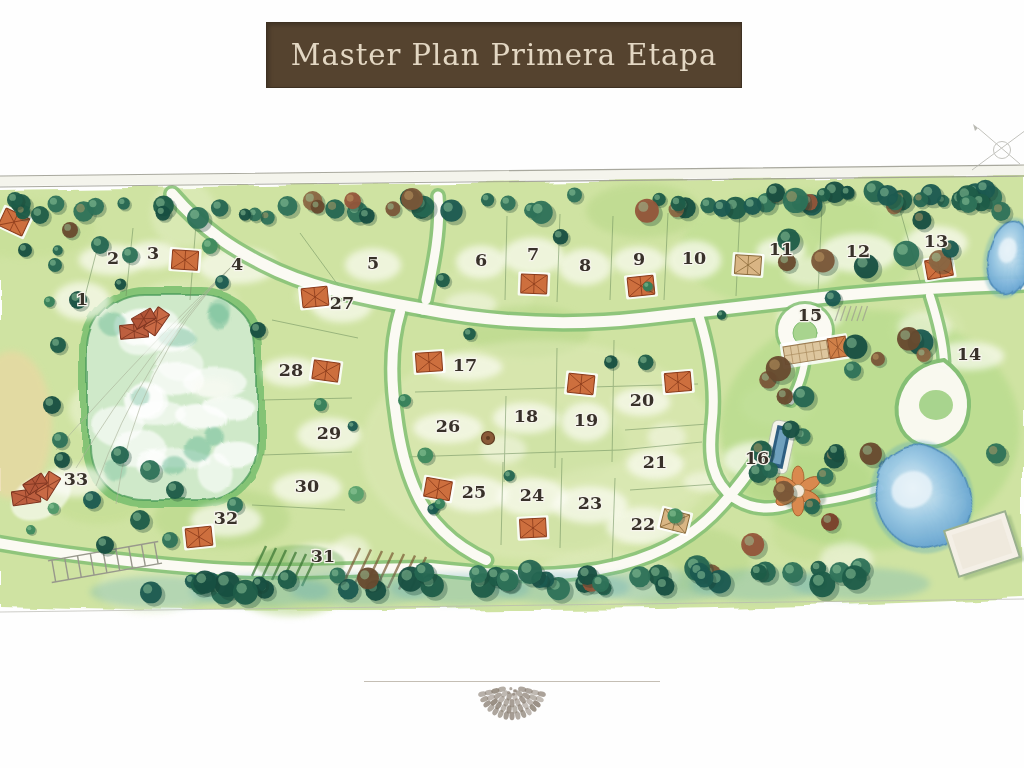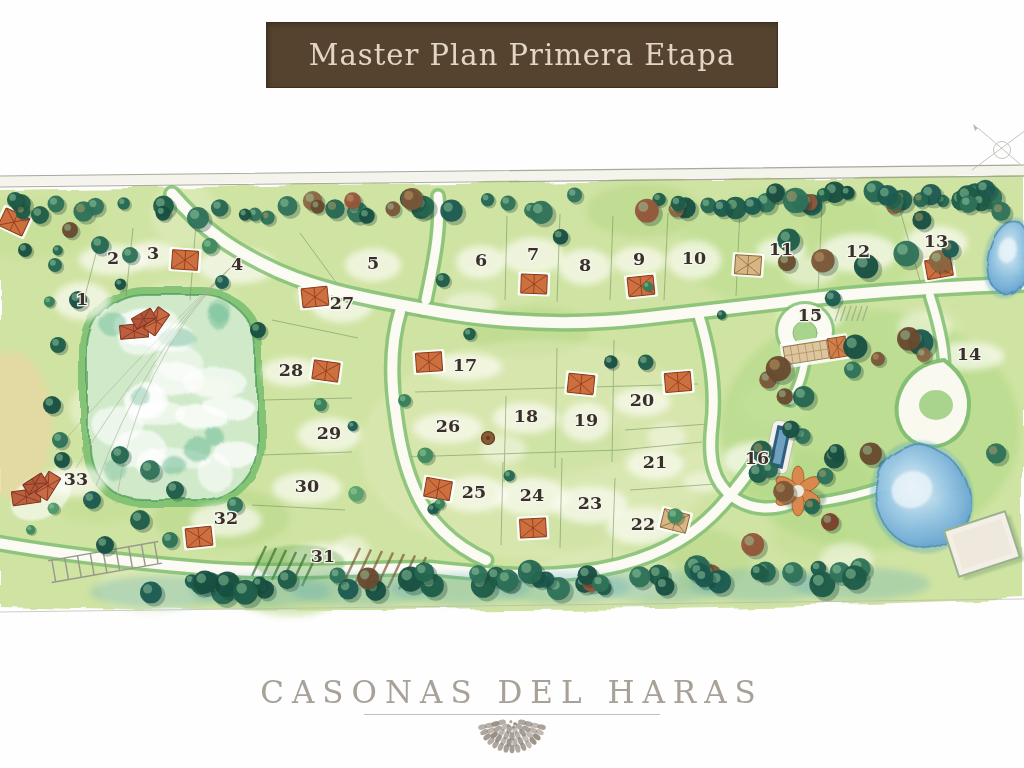--- a/index.html
+++ b/index.html
@@ -1,18 +1,18 @@
 <!DOCTYPE html>
 <html><head>
 <meta charset="utf-8">
 <style>
   html,body{margin:0;padding:0;background:#ffffff;}
   .stage{position:relative;width:1024px;height:768px;background:#fefefe;overflow:hidden;
          font-family:"DejaVu Serif","Liberation Serif",serif;}
-  .banner{position:absolute;left:266px;top:22px;width:512px;height:66px;
+  .banner{position:absolute;left:266px;top:22px;width:476px;height:66px;
           background:#55432f;border:1px solid #3e3122;box-sizing:border-box;
           box-shadow:inset 2px 2px 4px rgba(0,0,0,.25);
           display:flex;align-items:center;justify-content:center;}
   .banner span{color:#e3d7c3;font-size:29px;letter-spacing:1px;white-space:nowrap;}
   #map{position:absolute;left:0;top:0;width:1024px;height:768px;}
   .brand{position:absolute;left:0;right:0;top:676px;text-align:center;}
   .wordmark{color:#a8a198;font-size:31px;letter-spacing:8px;line-height:1.05;white-space:nowrap;}
   .divider{width:296px;height:1px;background:#c4beb4;margin:5px auto 0;}
   .emblem{display:block;margin:1px auto 0;width:116px;height:46px;}
 </style>
@@ -1048,21 +1048,20 @@
       <g transform="translate(1002,148)" stroke="#b3b3ac" stroke-width="1" fill="none" opacity="0.8">
         <line x1="-30" y1="22" x2="24" y2="-18"></line>
         <line x1="-24" y1="-20" x2="18" y2="16"></line>
         <circle cx="0" cy="2" r="8.5"></circle>
         <path d="M-24,-20 l-5,-4 l2,7 z" fill="#a8a8a0" stroke="none"></path>
       </g>
       <path d="M0,612 L1024,599" stroke="#b8b8b0" stroke-width="1" opacity="0.7" fill="none"></path>
     </svg>
 
   <div class="brand">
-    <div class="wordmark">CASONAS DEL HARAS</div>
     <div class="divider"></div>
     <svg class="emblem" viewBox="0 0 120 48">
         <ellipse cx="70.65441477241494" cy="6.598809320872732" rx="2.7" ry="4.4" transform="rotate(104.4 70.65441477241494 6.598809320872732)" fill="#8d8276" opacity="0.7094966957345605"></ellipse>
         <ellipse cx="67.82689244930214" cy="11.342692184397974" rx="2.7" ry="4.4" transform="rotate(134.64 67.82689244930214 11.342692184397974)" fill="#8d8276" opacity="0.6641119171865284"></ellipse>
         <ellipse cx="62.86925656918886" cy="14.088238125807711" rx="2.7" ry="4.4" transform="rotate(164.88 62.86925656918886 14.088238125807711)" fill="#8d8276" opacity="0.5004574260674417"></ellipse>
         <ellipse cx="57.13074343081114" cy="14.088238125807713" rx="2.7" ry="4.4" transform="rotate(195.12 57.13074343081114 14.088238125807713)" fill="#8d8276" opacity="0.7137772380374372"></ellipse>
         <ellipse cx="52.173107550697864" cy="11.342692184397977" rx="2.7" ry="4.4" transform="rotate(225.35999999999999 52.173107550697864 11.342692184397977)" fill="#8d8276" opacity="0.5620688805356622"></ellipse>
         <ellipse cx="49.34558522758506" cy="6.598809320872733" rx="2.7" ry="4.4" transform="rotate(255.6 49.34558522758506 6.598809320872733)" fill="#8d8276" opacity="0.6480818872340024"></ellipse>
         <ellipse cx="77.43449690031537" cy="8.252597070519016" rx="2.7" ry="4.4" transform="rotate(104.4 77.43449690031537 8.252597070519016)" fill="#8d8276" opacity="0.724216081853956"></ellipse>
         <ellipse cx="75.04453250462886" cy="13.388290187768055" rx="2.7" ry="4.4" transform="rotate(123.30000000000001 75.04453250462886 13.388290187768055)" fill="#8d8276" opacity="0.7500464969314635"></ellipse>

